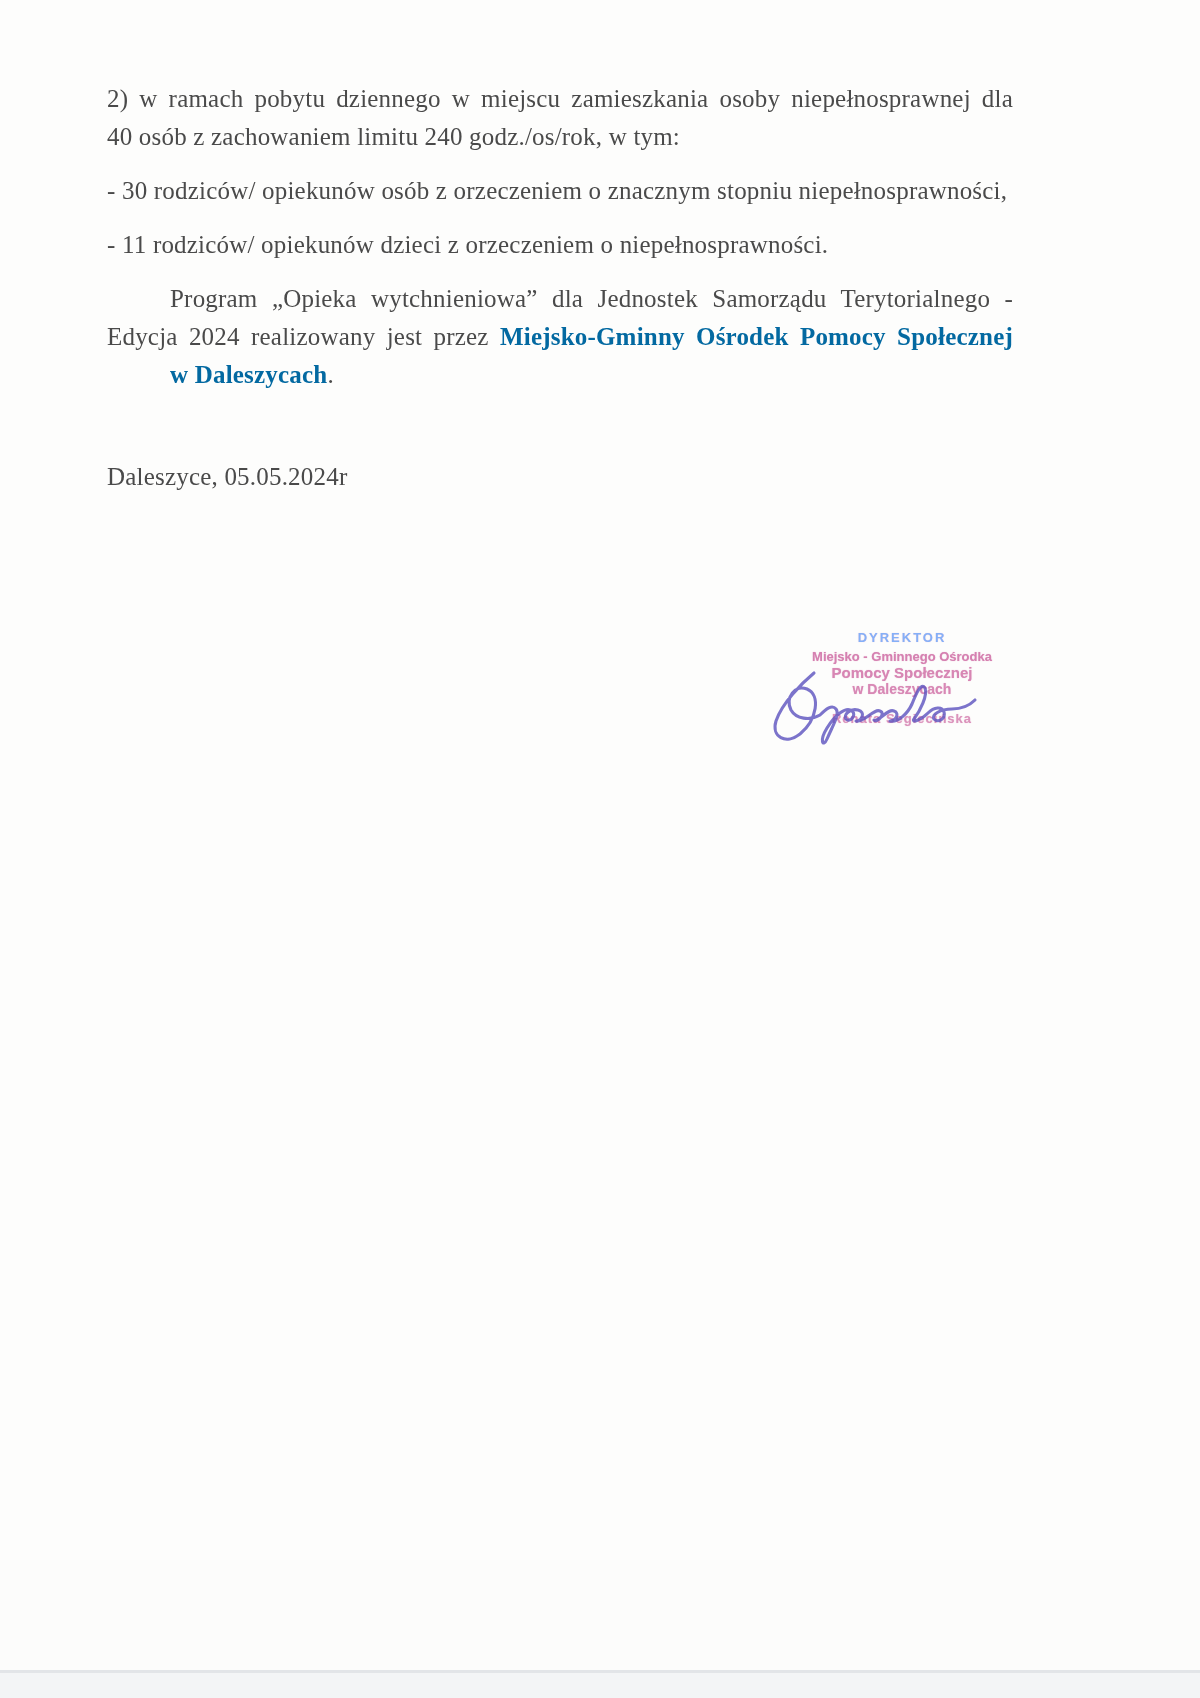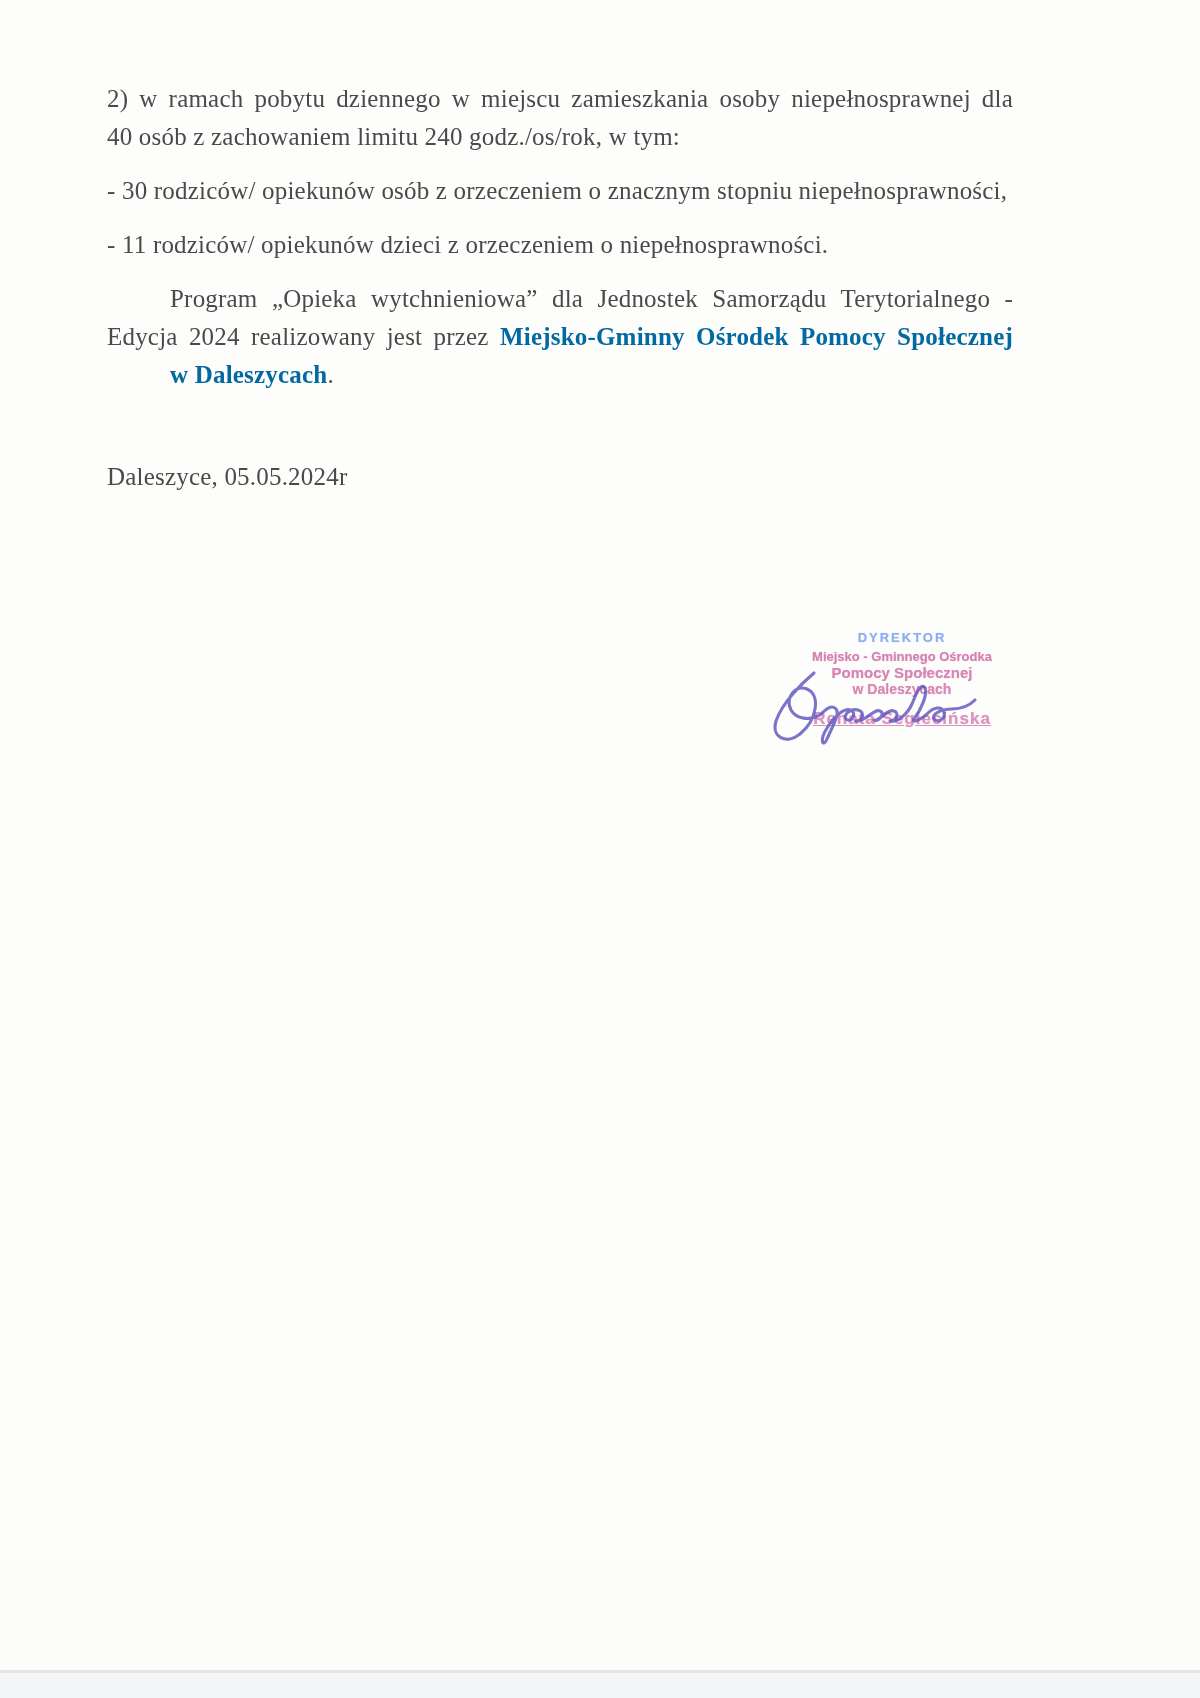--- a/index.html
+++ b/index.html
@@ -52,21 +52,21 @@
     font-weight: bold;
     color: #cf6ca4;
     text-shadow: 0 0 1px rgba(207,108,164,0.65);
     line-height: 16px;
     pointer-events: none;
   }
   .stamp-line-1 { font-size: 13px; letter-spacing: 2px; opacity: 0.62; color: #3b82f6; }
   .stamp-line-2 { font-size: 13px; opacity: 0.85; margin-top: 3px; }
   .stamp-line-3 { font-size: 15px; opacity: 0.82; }
   .stamp-line-4 { font-size: 14px; opacity: 0.8; }
-  .stamp-line-5 { font-size: 17px; opacity: 0.72; margin-top: 14px; letter-spacing: 1px; text-decoration: underline; }
+  .stamp-line-5 { font-size: 13px; opacity: 0.72; margin-top: 14px; letter-spacing: 1px; }
   
   .signature-svg {
     position: absolute;
     left: 762px;
     top: 665px;
     width: 235px;
     height: 85px;
   }
   
   .scan-edge-line {

